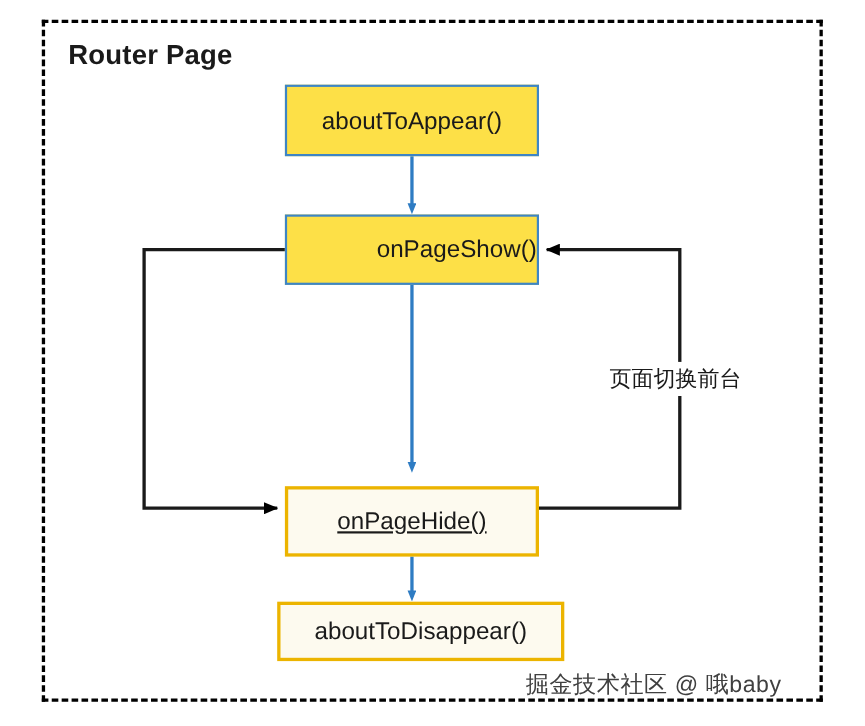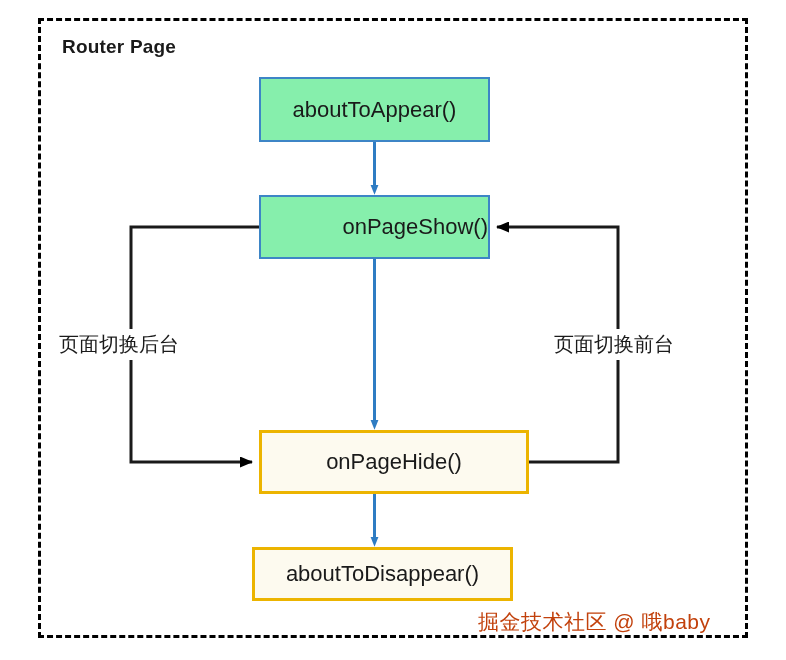--- a/index.html
+++ b/index.html
@@ -26,50 +26,50 @@
     width: 710px;
     height: 620px;
     border: 3px dashed #000000;
     box-sizing: border-box;
     background: transparent;
   }
   .frame-title {
     position: absolute;
     left: 62px;
     top: 36px;
-    font-size: 19px;
+    font-size: 25px;
     font-weight: bold;
     color: #1a1a1a;
     letter-spacing: 0.2px;
     white-space: nowrap;
   }
 
   
   .node {
     position: absolute;
     box-sizing: border-box;
     display: flex;
     align-items: center;
     justify-content: center;
     font-size: 22px;
     color: #1a1a1a;
     white-space: nowrap;
   }
   .node.blue {
     border: 2px solid #3d85c6;
-    background: #86efac;
+    background: #fde047;
   }
   .node.yellow {
     border: 3px solid #ecb400;
     background: #fdfaef;
   }
 
   #node-about-to-appear   { left: 259px; top: 77px;  width: 231px; height: 65px; }
   #node-on-page-show      { left: 259px; top: 195px; width: 231px; height: 64px; justify-content: flex-end; }
-  #node-on-page-hide      { left: 259px; top: 430px; width: 270px; height: 64px; }
+  #node-on-page-hide      { left: 259px; top: 442px; width: 231px; height: 64px; text-decoration: underline; }
   #node-about-to-disappear{ left: 252px; top: 547px; width: 261px; height: 54px; text-align: right; }
 
   
   #connectors {
     position: absolute;
     left: 0;
     top: 0;
     width: 786px;
     height: 660px;
     pointer-events: none;
@@ -86,21 +86,21 @@
   }
   #label-to-background { left: 54px;  top: 329px; }
   #label-to-foreground { left: 549px; top: 329px; text-align: right; }
 
   
   .watermark {
     position: absolute;
     left: 478px;
     top: 608px;
     font-size: 21px;
-    color: #c2410c;
+    color: #404040;
     white-space: nowrap;
     letter-spacing: 0.5px;
   }
 </style>
 </head>
 <body>
 
 <div id="canvas">
 
   <div class="router-frame"></div>
@@ -147,19 +147,18 @@
   </div>
 
   <div class="node yellow" id="node-on-page-hide">
     <span>onPageHide()</span>
   </div>
 
   <div class="node yellow" id="node-about-to-disappear">
     <span>aboutToDisappear()</span>
   </div>
 
-  <div class="edge-label" id="label-to-background">页面切换后台</div>
 
   <div class="edge-label" id="label-to-foreground">页面切换前台</div>
 
   <div class="watermark">掘金技术社区 @ 哦baby</div>
 
 </div>
 
 </body></html>

